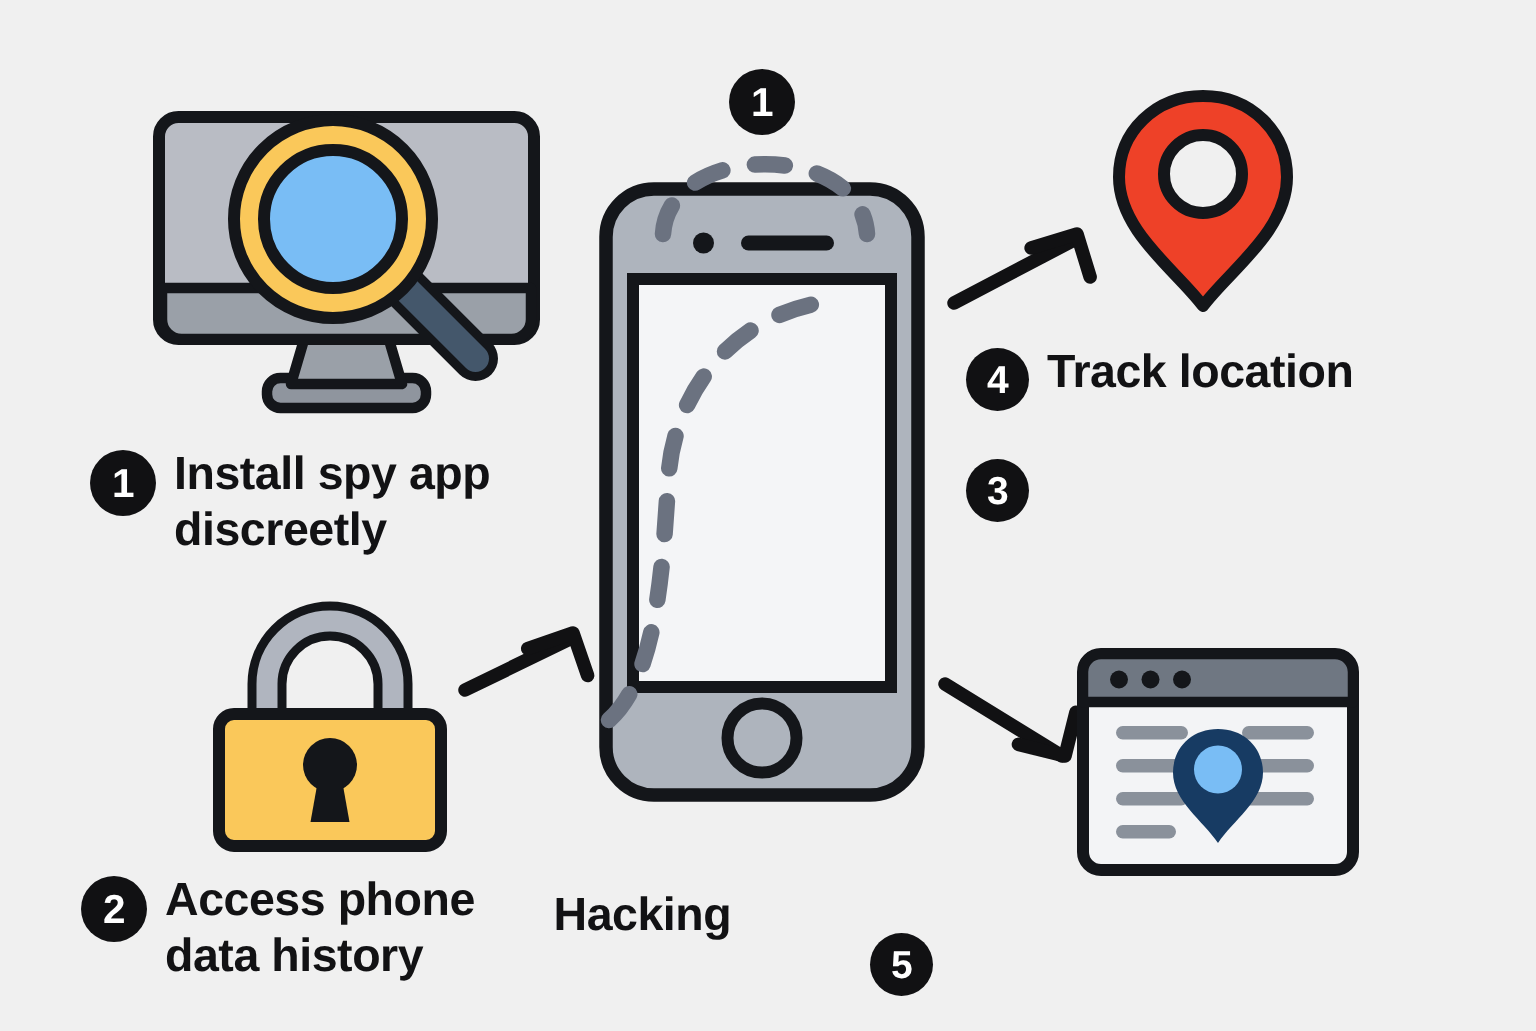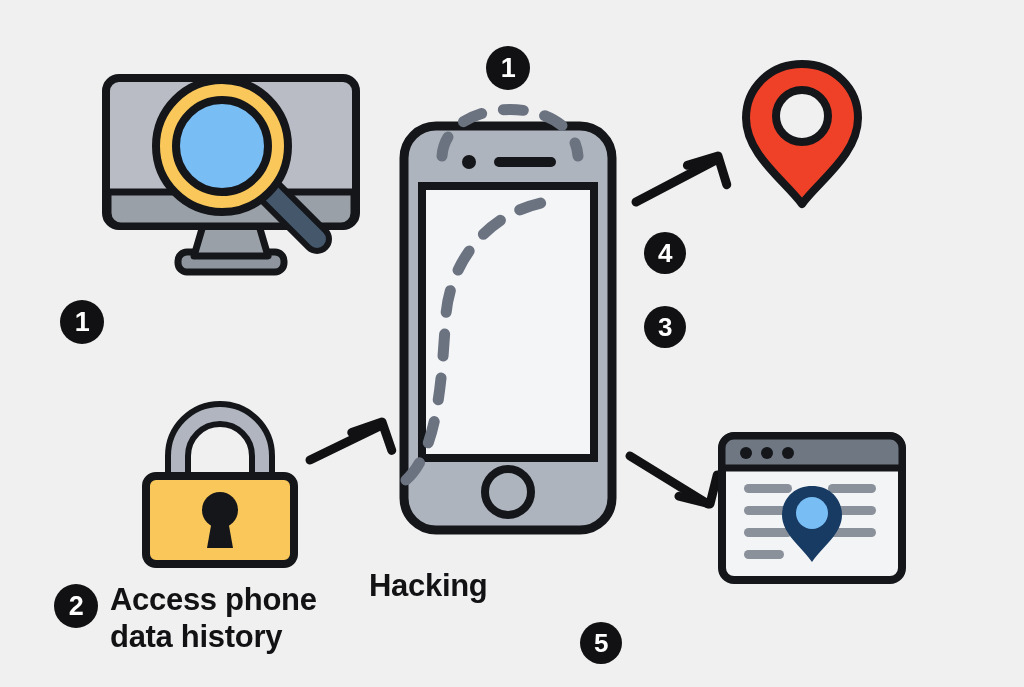--- a/index.html
+++ b/index.html
@@ -65,20 +65,21 @@
 
       <g>
         <circle cx="122" cy="74" r="66" fill="#fac85a" stroke="#14161a" stroke-width="8"></circle>
         <circle cx="122" cy="74" r="46" fill="#79bdf5" stroke="#14161a" stroke-width="8"></circle>
       </g>
     </svg>
   </div>
 
   <div class="abs step" style="left:60px;top:298px;width:330px;">
     <div class="badge badge-top">1</div>
+    <div class="step-text">Install spy app discreetly</div>
   </div>
 
   <div class="abs" style="left:136px;top:398px;">
     <svg width="168" height="172" viewBox="0 0 168 172">
 
       <path d="M42 88 L42 58 a42 42 0 0 1 84 0 L126 88" fill="none" stroke="#14161a" stroke-width="26" stroke-linecap="butt"></path>
       <path d="M42 88 L42 58 a42 42 0 0 1 84 0 L126 88" fill="none" stroke="#b0b5bf" stroke-width="14" stroke-linecap="butt"></path>
 
       <rect x="10" y="78" width="148" height="88" rx="10" fill="#fac85a" stroke="#14161a" stroke-width="8"></rect>
 
@@ -87,21 +88,21 @@
         <path d="M76 122 L92 122 L97 150 L71 150 Z" fill="#14161a"></path>
       </g>
     </svg>
   </div>
 
   <div class="abs step" style="left:54px;top:582px;width:320px;">
     <div class="badge badge-top">2</div>
     <div class="step-text">Access phone data history</div>
   </div>
 
-  <div class="abs plain-label" style="left:369px;top:568px;">Hacking</div>
+  <div class="abs plain-label" style="left:369px;top:592px;">Hacking</div>
 
   <div class="abs" style="left:306px;top:408px;">
     <svg width="90" height="60" viewBox="0 0 90 60">
       <path d="M4 52 L74 18" stroke="#111113" stroke-width="9" stroke-linecap="round" fill="none"></path>
       <path d="M44 14 L76 14 L76 44" stroke="#111113" stroke-width="9" stroke-linecap="round" stroke-linejoin="round" fill="none" transform="rotate(-19 76 14)"></path>
     </svg>
   </div>
 
   <div class="abs" style="left:396px;top:118px;">
     <svg width="224" height="420" viewBox="0 0 224 420">
@@ -138,20 +139,21 @@
 
   <div class="abs" style="left:740px;top:58px;">
     <svg width="124" height="152" viewBox="0 0 124 152">
       <path d="M62 6 C 30 6, 6 30, 6 60 C 6 96, 44 122, 62 146 C 80 122, 118 96, 118 60 C 118 30, 94 6, 62 6 Z" fill="#ee4128" stroke="#14161a" stroke-width="8" stroke-linejoin="round"></path>
       <circle cx="62" cy="58" r="26" fill="#f0f0f0" stroke="#14161a" stroke-width="8"></circle>
     </svg>
   </div>
 
   <div class="abs step" style="left:644px;top:230px;width:340px;">
     <div class="badge small badge-top">4</div>
+    <div class="step-text">Track location</div>
   </div>
 
   <div class="abs step" style="left:644px;top:304px;width:320px;">
     <div class="badge small badge-top">3</div>
   </div>
 
   <div class="abs" style="left:626px;top:446px;">
     <svg width="96" height="68" viewBox="0 0 96 68">
       <path d="M4 10 L82 58" stroke="#111113" stroke-width="9" stroke-linecap="round" fill="none"></path>
       <path d="M52 58 L84 58 L84 28" stroke="#111113" stroke-width="9" stroke-linecap="round" stroke-linejoin="round" fill="none" transform="rotate(14 84 58)"></path>

